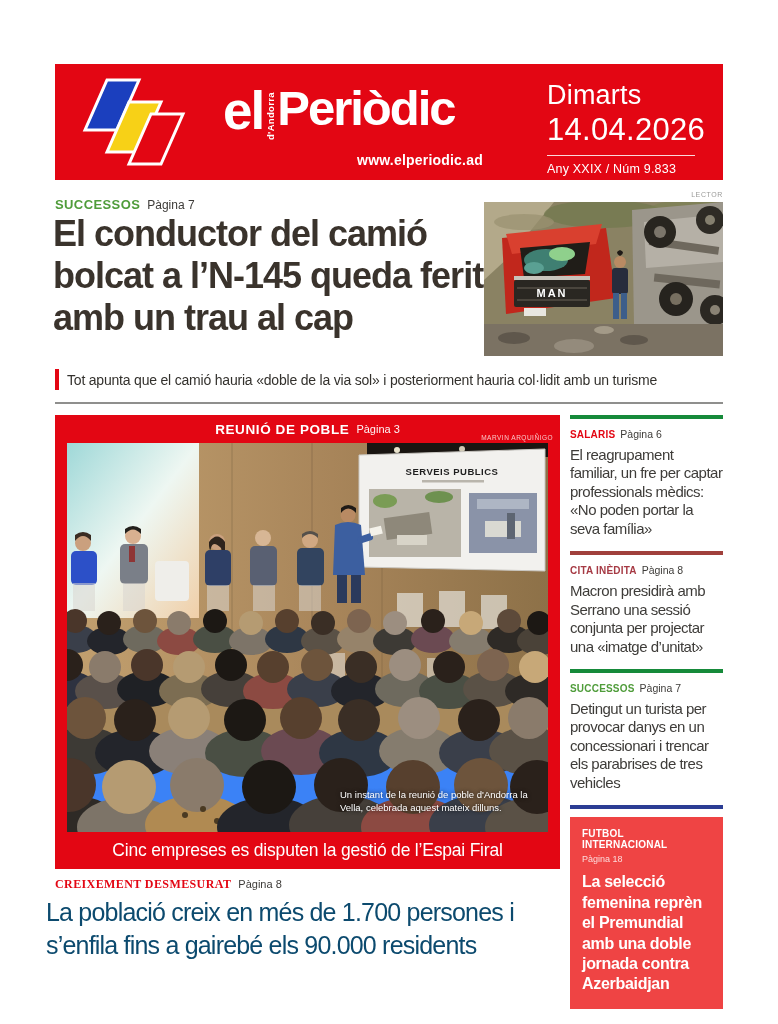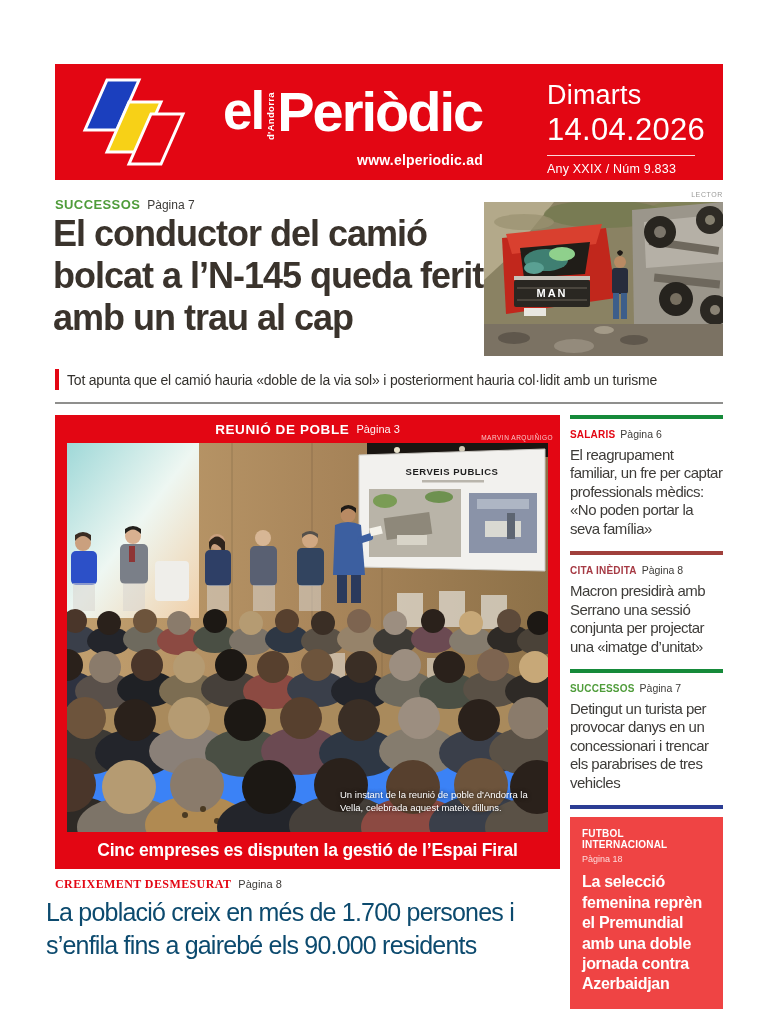--- a/index.html
+++ b/index.html
@@ -6,21 +6,21 @@
   .page{position:relative;width:778px;height:1024px;background:#ffffff;overflow:hidden;
         font-family:"Liberation Sans",sans-serif;color:#3a332c;}
 
   
   .masthead{position:absolute;left:55px;top:64px;width:668px;height:116px;background:#e30613;}
   .logo-stripes{position:absolute;left:22px;top:8px;}
   .brand{position:absolute;left:168px;top:20px;display:flex;align-items:flex-start;color:#fff;}
   .brand .el{font-size:53px;font-weight:700;letter-spacing:-2px;line-height:1;}
   .brand .vert{writing-mode:vertical-rl;transform:rotate(180deg);font-size:9.5px;font-weight:700;
                letter-spacing:.3px;margin:4px 1px 0 2px;height:52px;text-align:left;}
-  .brand .name{font-size:56px;font-weight:700;letter-spacing:-2px;line-height:1;}
+  .brand .name{font-size:49px;font-weight:700;letter-spacing:-2px;line-height:1;}
   .site{position:absolute;left:250px;top:88px;width:230px;text-align:center;color:#fff;
         font-size:14px;font-weight:700;letter-spacing:.2px;}
   .mh-right{position:absolute;right:24px;top:16px;width:152px;color:#fff;}
   .mh-day{font-size:27px;font-weight:400;letter-spacing:.2px;}
   .mh-date{font-size:31px;font-weight:400;margin-top:1px;letter-spacing:.3px;}
   .mh-line{width:148px;border-top:1px solid rgba(255,255,255,.85);margin-top:7px;}
   .mh-edition{font-size:12.5px;margin-top:6px;letter-spacing:.2px;}
 
   
   .kicker-row{position:absolute;display:flex;align-items:baseline;gap:7px;}
@@ -44,21 +44,21 @@
   .photo-block{position:absolute;left:55px;top:415px;width:505px;background:#e30613;}
   .pb-top{position:relative;height:28px;display:flex;align-items:center;justify-content:center;gap:7px;color:#fff;border-radius:14px;}
   .pb-top .k{font-weight:700;font-size:13.5px;letter-spacing:.6px;}
   .pb-top .p{font-size:11px;opacity:.95;}
   .pb-credit{position:absolute;right:7px;bottom:2px;font-size:6.5px;color:rgba(255,230,230,.85);letter-spacing:.5px;}
   .pb-photo{position:relative;margin:0 12px;height:389px;background:#3b82f6;}
   .pb-photo svg{display:block;}
   .pb-caption{position:absolute;right:8px;bottom:18px;width:200px;font-size:9.5px;line-height:1.3;
               color:#fff;text-shadow:0 0 4px rgba(0,0,0,.9);}
   .pb-banner{height:37px;display:flex;align-items:center;justify-content:center;color:#fff;
-             font-weight:700;font-size:17.5px;letter-spacing:-.2px;white-space:nowrap;}
+             font-weight:400;font-size:17.5px;letter-spacing:-.2px;white-space:nowrap;}
 
   
   .bottom-headline{position:absolute;left:46px;top:896px;width:545px;font-size:25px;font-weight:400;
                    line-height:1.3;letter-spacing:-.8px;color:#0c4a6e;}
 
   
   .sidebar{position:absolute;left:570px;top:415px;width:153px;}
   .sb-bar{height:4px;}
   .sb-bar.green{background:#168a3a;}
   .sb-bar.darkred{background:#a0403c;}

